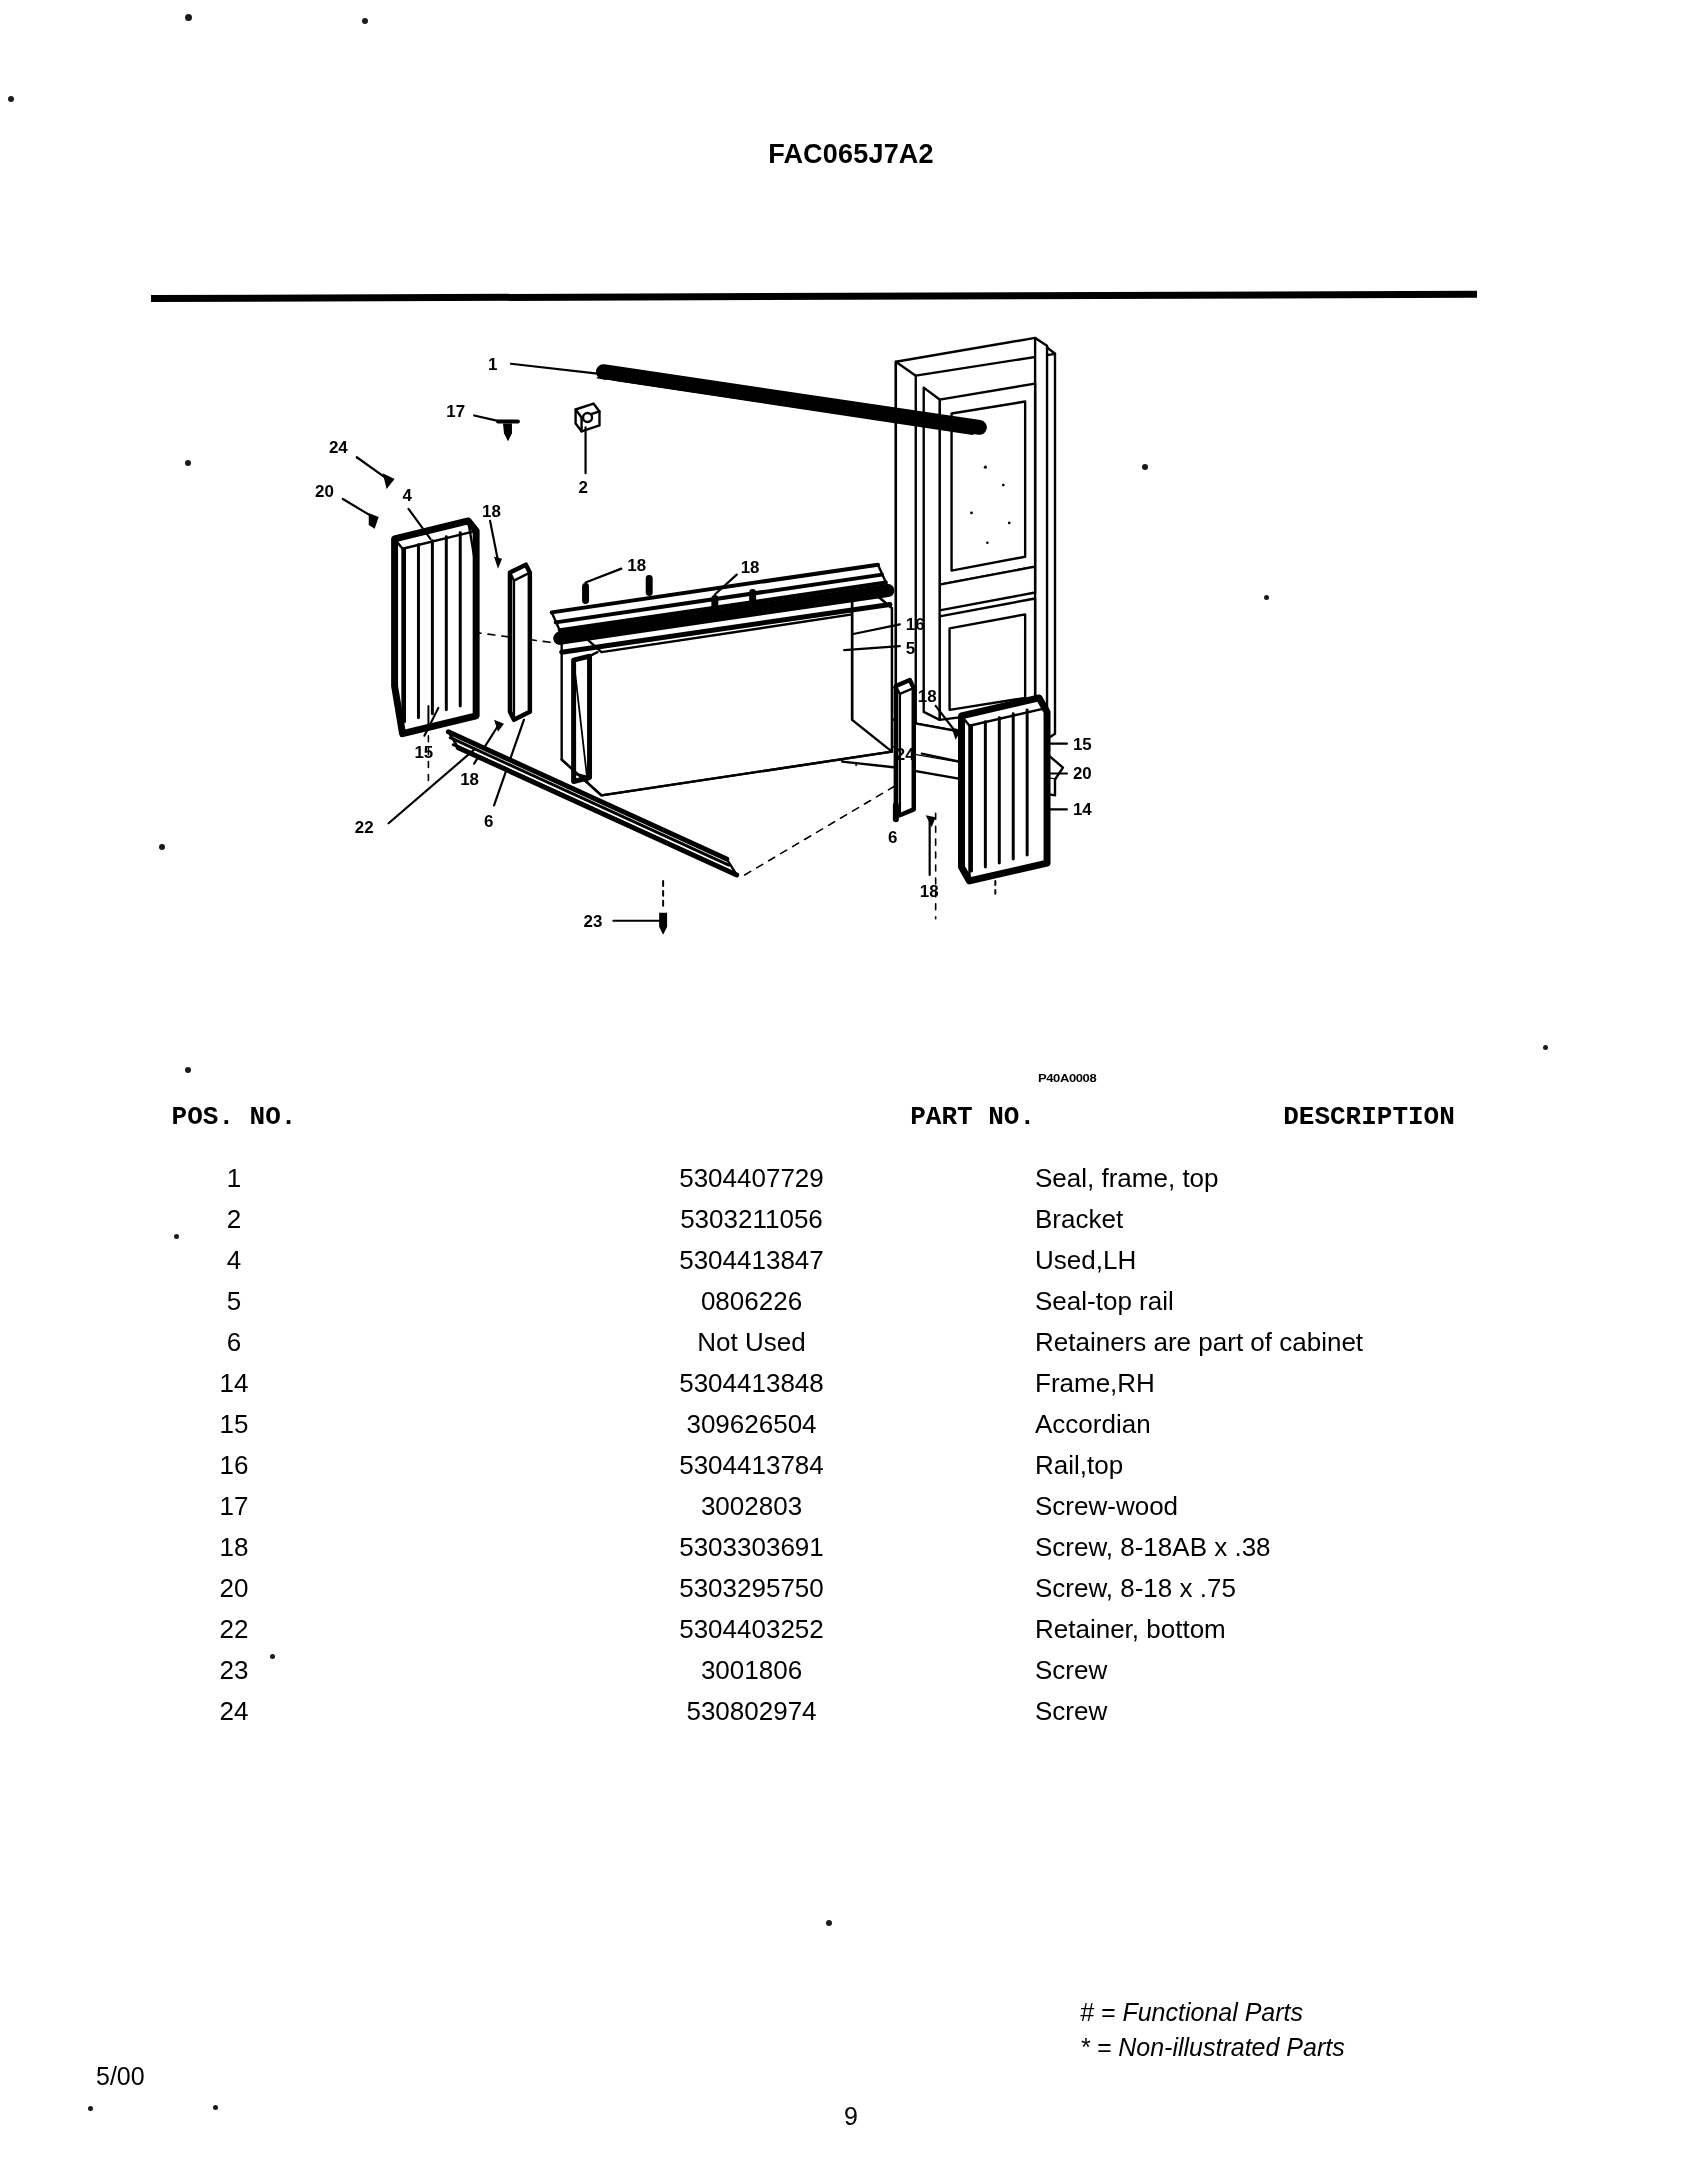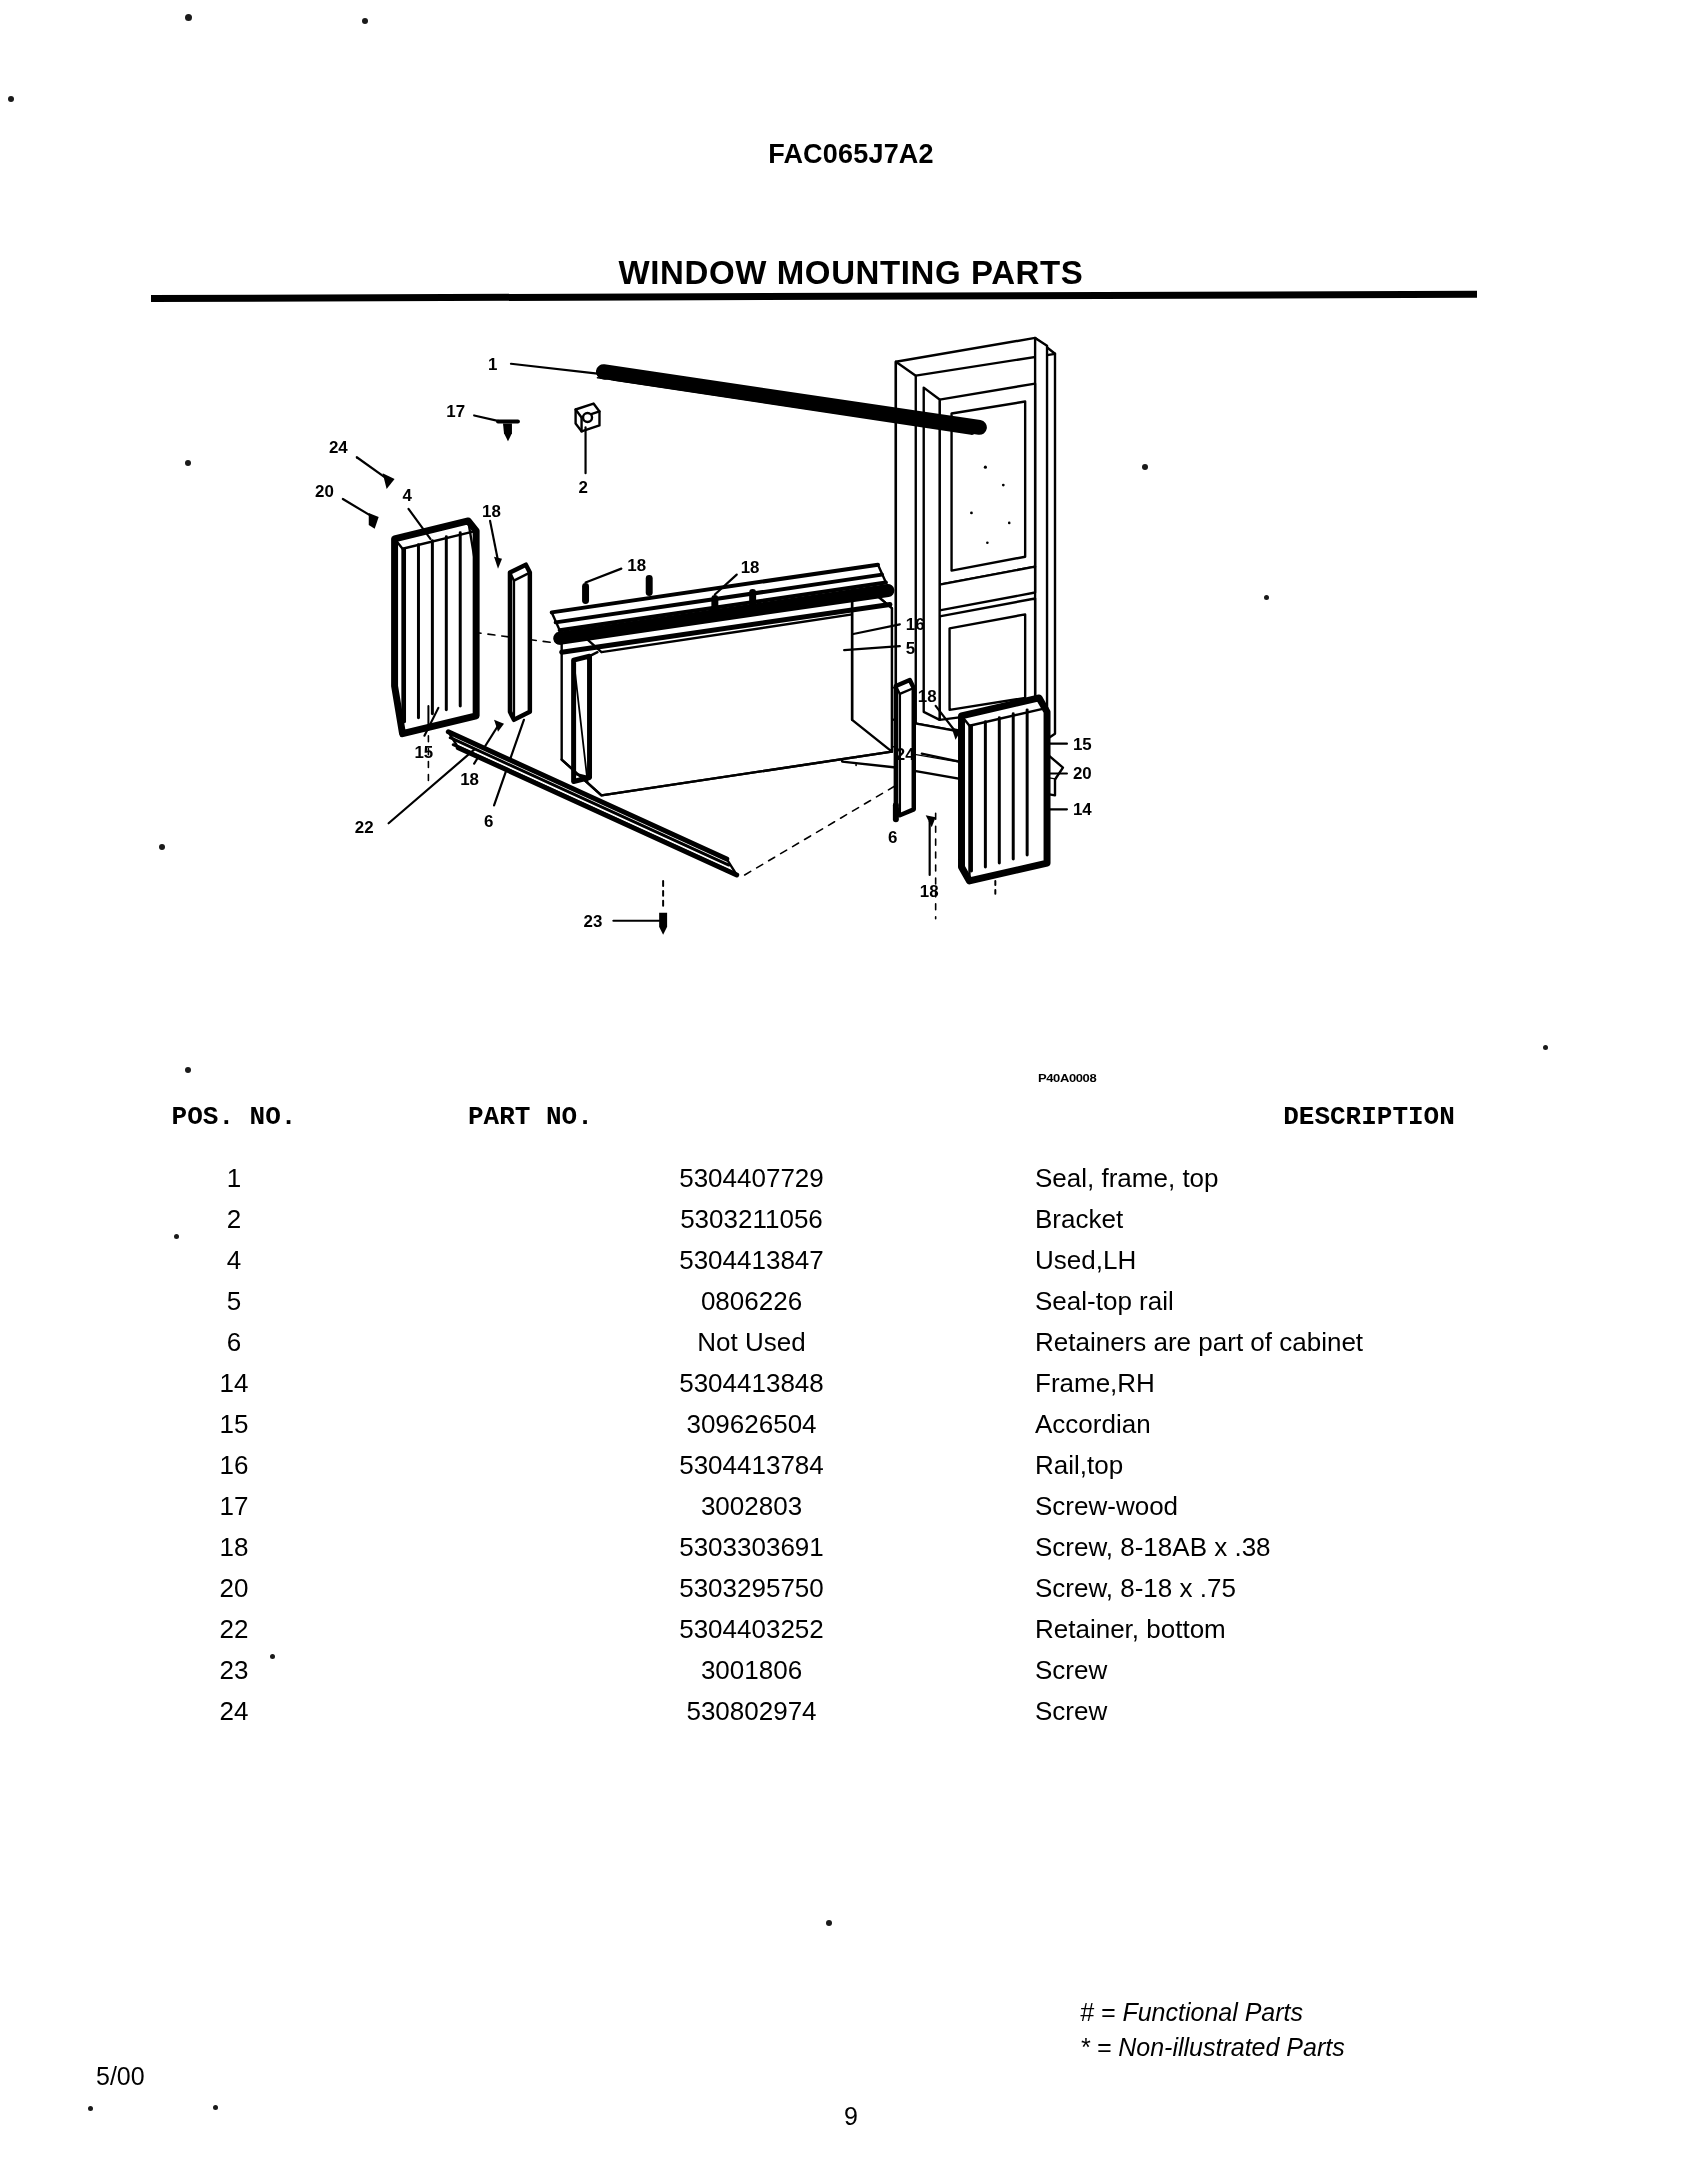--- a/index.html
+++ b/index.html
@@ -100,21 +100,21 @@
   .col-part  { width: 567px; }
   .col-desc  { width: 668px; }
 
   .tbl thead th {
     font-size: 26px;
     font-weight: bold;
     height: 56px;
     font-family: Liberation Mono, monospace;
   }
   .th-pos  { text-align: center; padding-right: 107px; }
-  .th-part { text-align: left; padding-right: 50px; }
+  .th-part { text-align: right; padding-right: 50px; }
   .th-desc { text-align: center;  padding-left: 38px; margin-top: 17px; }
 
   .tbl tbody td {
     font-size: 26px;
     font-weight: normal;
     height: 41px;
     line-height: 41px;
   }
   .td-pos  { text-align: center; padding-right: 107px; }
   .td-part { text-align: center; padding-right: 50px; }
@@ -163,21 +163,20 @@
   <div class="speck" style="left:1543px; top:1045px;width:5px;  height:5px;"></div>
   <div class="speck" style="left:185px;  top:1067px;width:6px;  height:6px;"></div>
   <div class="speck" style="left:174px;  top:1234px;width:5px;  height:5px;"></div>
   <div class="speck" style="left:270px;  top:1654px;width:5px;  height:5px;"></div>
   <div class="speck" style="left:826px;  top:1920px;width:6px;  height:6px;"></div>
   <div class="speck" style="left:88px;   top:2106px;width:5px;  height:5px;"></div>
   <div class="speck" style="left:213px;  top:2105px;width:5px;  height:5px;"></div>
 
   <div class="model-no">FAC065J7A2</div>
 
-  <div class="sheet-title">WINDOW MOUNTING PARTS</div>
 
   <div class="title-rule"></div>
 
   <div class="illustration">
     <svg width="1144" height="736" viewBox="0 0 1150 740" xmlns="http://www.w3.org/2000/svg">
       <g fill="none" stroke="#000" stroke-width="2.4" stroke-linejoin="round" stroke-linecap="round">
 
         <path d="M600 44 L740 20 L760 36 L760 418 L742 430 L600 404 Z" fill="#fff"></path>
         <path d="M600 44 L620 58 L620 420 L600 404 Z" fill="#fff"></path>
         <path d="M620 58 L760 36"></path>

